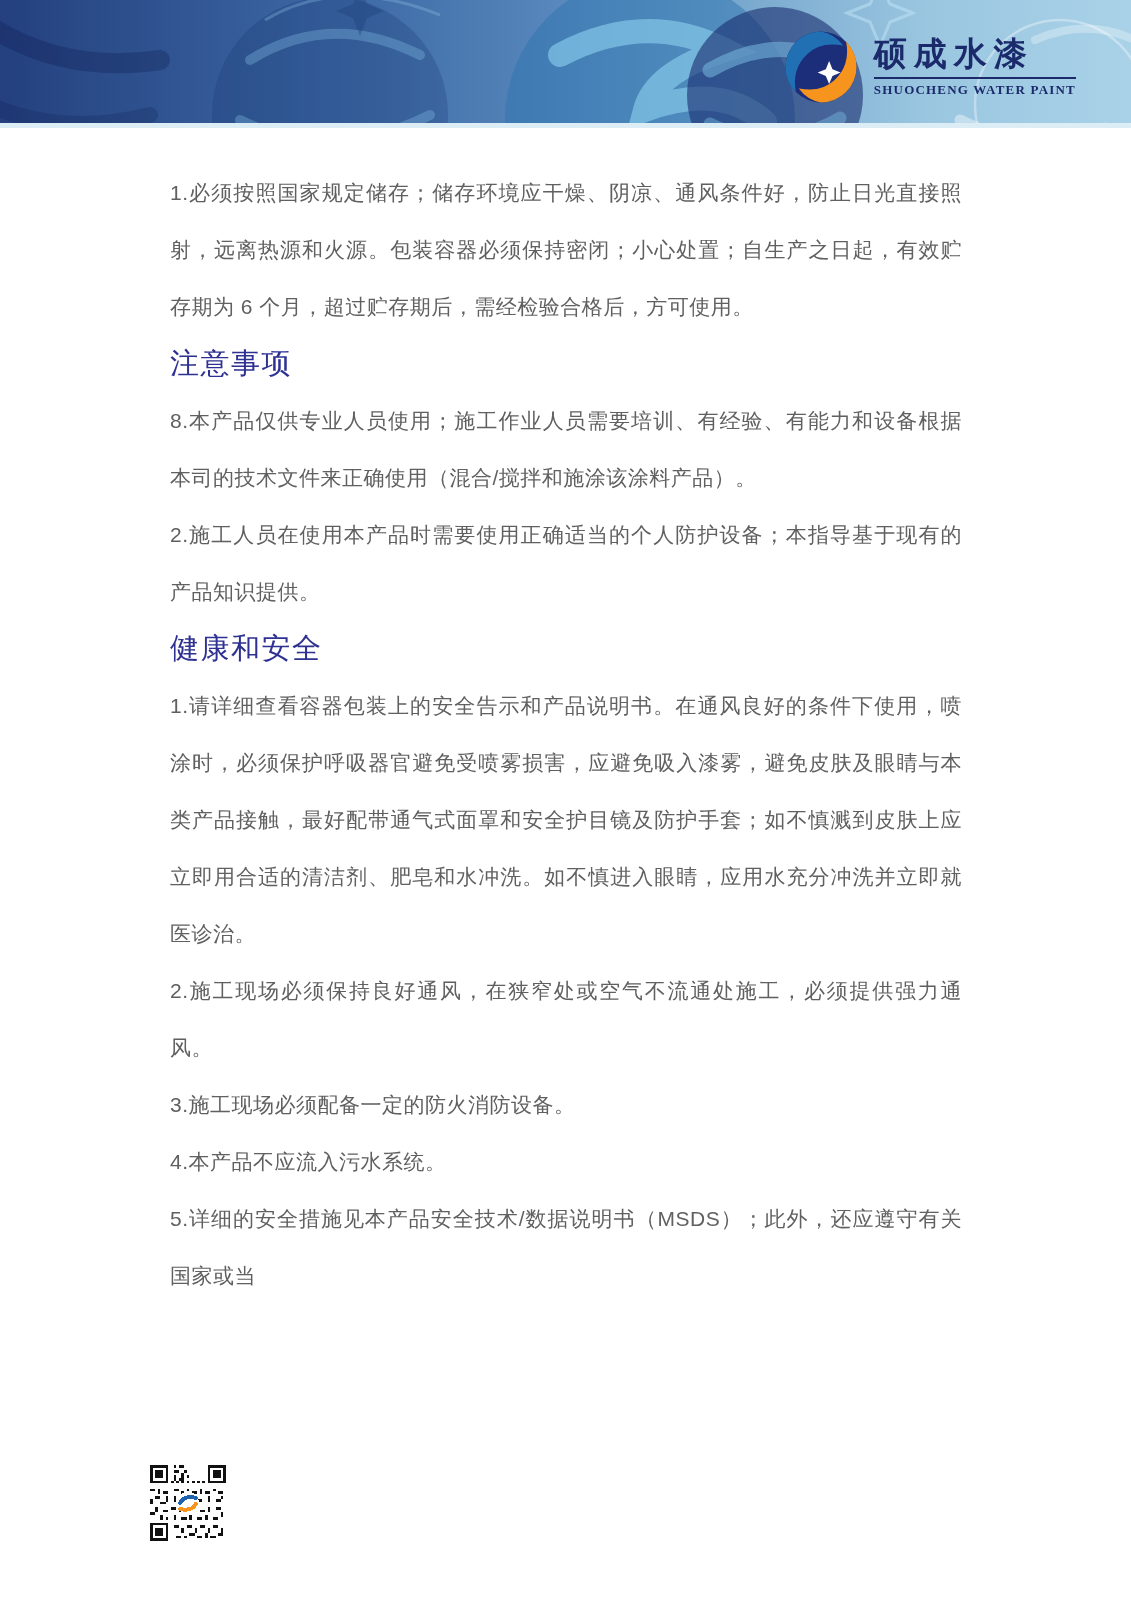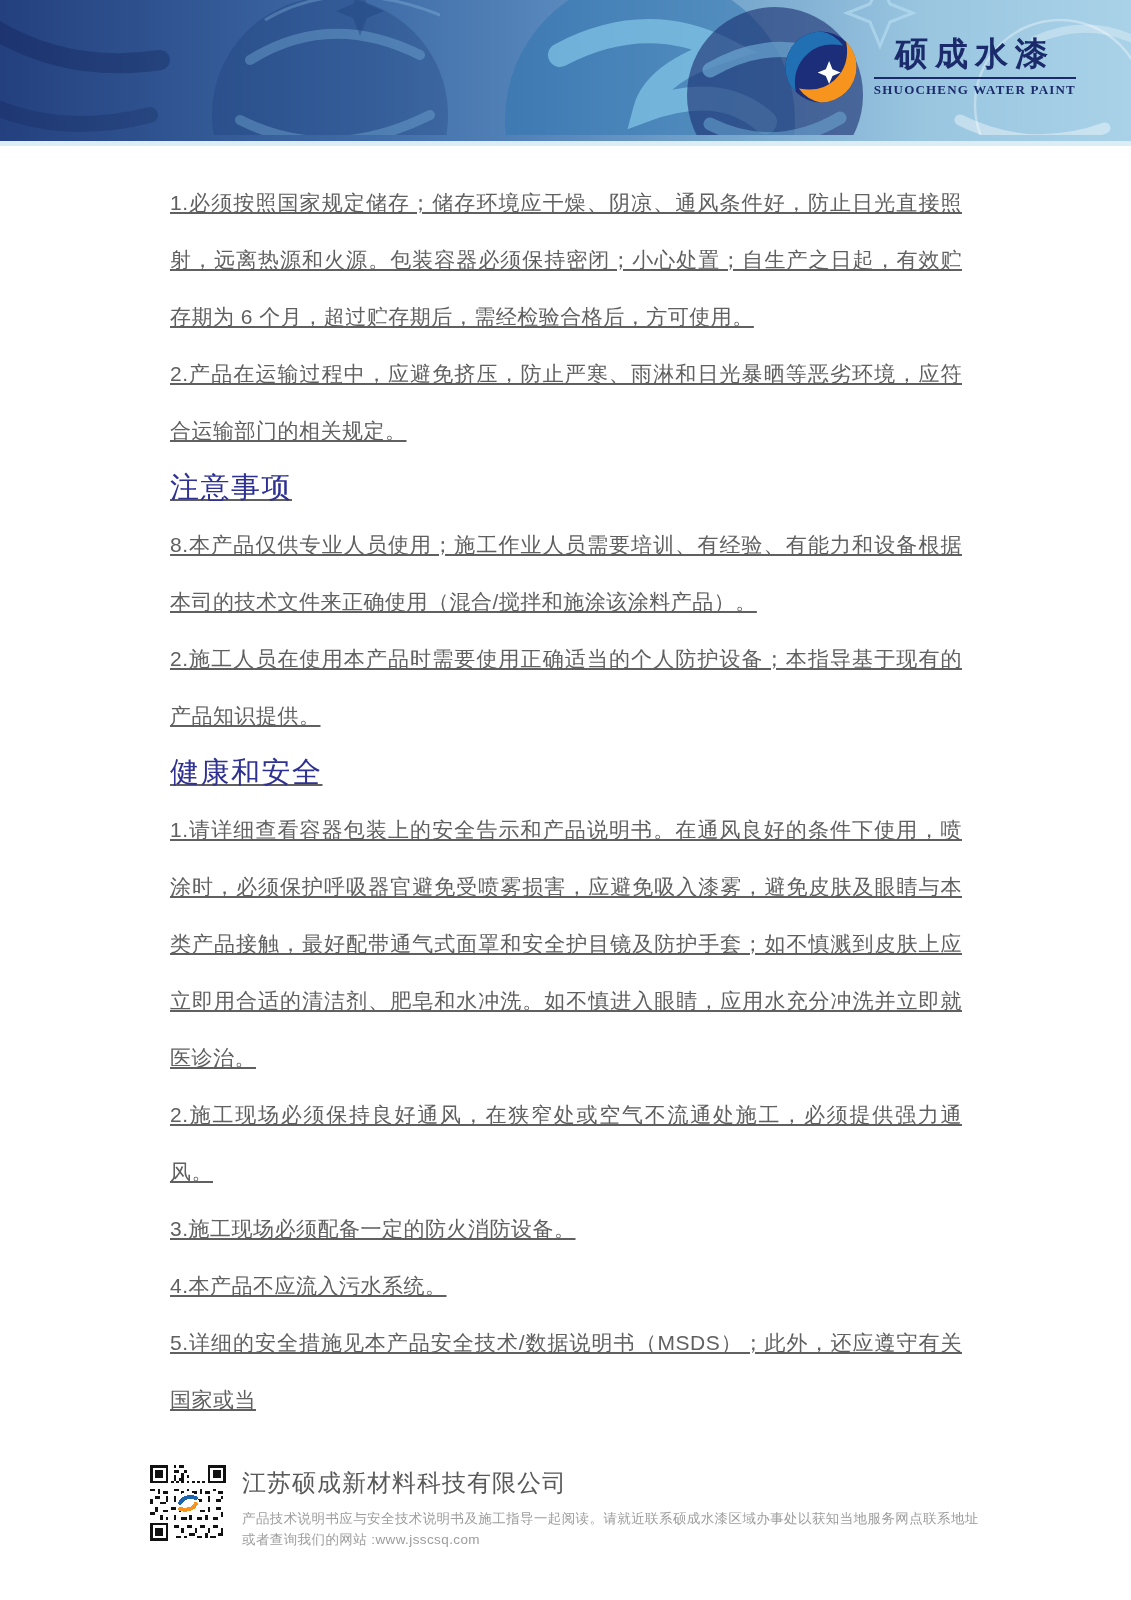--- a/index.html
+++ b/index.html
@@ -12,27 +12,26 @@
     position: relative;
     width: 1131px;
     height: 1600px;
     background: #ffffff;
     overflow: hidden;
   }
 
   
   .header {
     position: relative;
-    height: 146px;
+    height: 128px;
     background: linear-gradient(90deg,
       #24407e 0%, #2f5390 14%, #3f6ba6 32%, #5585ba 48%,
       #7aa9cf 66%, #9ac6e0 82%, #a9d2e8 100%);
     border-bottom: 5px solid #dcedf6;
     overflow: hidden;
-    text-align: center;
   }
   .header .watermarks {
     position: absolute;
     left: 0; top: 0;
     width: 1131px; height: 135px;
   }
   .brand {
     position: absolute;
     right: 55px;
     top: 30px;
@@ -61,23 +60,22 @@
     font-size: 13px;
     letter-spacing: 1.2px;
     color: #1b2a6b;
     white-space: nowrap;
   }
 
   
   .doc {
     width: 792px;
     margin: 0 0 0 170px;
-    padding-top: 28px;
+    padding-top: 36px;
     color: #606060;
-    text-decoration: underline;
   }
   .doc p {
     font-size: 21px;
     line-height: 57px;
     text-align: justify;
     letter-spacing: 0.5px;
     color: #606060;
   }
   .doc h2 {
     font-size: 29px;
@@ -151,21 +149,20 @@
       <div class="brand-text">
         <div class="brand-cn">硕成水漆</div>
         <hr class="brand-rule">
         <div class="brand-en">SHUOCHENG WATER PAINT</div>
       </div>
     </div>
   </div>
 
   <div class="doc">
     <p>1.必须按照国家规定储存；储存环境应干燥、阴凉、通风条件好，防止日光直接照射，远离热源和火源。包装容器必须保持密闭；小心处置；自生产之日起，有效贮存期为 6 个月，超过贮存期后，需经检验合格后，方可使用。</p>
-    <p>2.产品在运输过程中，应避免挤压，防止严寒、雨淋和日光暴晒等恶劣环境，应符合运输部门的相关规定。</p>
 
     <h2>注意事项</h2>
     <p>8.本产品仅供专业人员使用；施工作业人员需要培训、有经验、有能力和设备根据本司的技术文件来正确使用（混合/搅拌和施涂该涂料产品）。</p>
     <p>2.施工人员在使用本产品时需要使用正确适当的个人防护设备；本指导基于现有的产品知识提供。</p>
 
     <h2>健康和安全</h2>
     <p>1.请详细查看容器包装上的安全告示和产品说明书。在通风良好的条件下使用，喷涂时，必须保护呼吸器官避免受喷雾损害，应避免吸入漆雾，避免皮肤及眼睛与本类产品接触，最好配带通气式面罩和安全护目镜及防护手套；如不慎溅到皮肤上应立即用合适的清洁剂、肥皂和水冲洗。如不慎进入眼睛，应用水充分冲洗并立即就医诊治。</p>
     <p>2.施工现场必须保持良好通风，在狭窄处或空气不流通处施工，必须提供强力通风。</p>
     <p>3.施工现场必须配备一定的防火消防设备。</p>
     <p>4.本产品不应流入污水系统。</p>
@@ -192,22 +189,15 @@
                  M8,16h2v1h-2z M11,16h1v2h-1z M13,17h2v1h-2z M16,16h1v2h-1z M19,17h2v1h-2z M22,16h1v2h-1z M25,16h2v1h-2z M27,18h1v2h-1z
                  M9,19h1v2h-1z M12,20h2v1h-2z M15,19h1v2h-1z M18,20h2v1h-2z M21,19h1v2h-1z M24,20h2v1h-2z
                  M9,23h2v1h-2z M12,24h1v2h-1z M14,23h2v1h-2z M17,24h1v2h-1z M19,23h2v1h-2z M22,24h1v2h-1z M24,23h2v1h-2z M27,24h1v2h-1z
                  M10,27h2v1h-2z M13,27h1v1h-1z M15,26h2v1h-2z M18,27h2v1h-2z M21,26h1v2h-1z M23,27h2v1h-2z M26,26h2v1h-2z"></path>
       </g>
 
       <circle cx="14.5" cy="14.5" r="4.2" fill="#ffffff"></circle>
       <path d="M11.5,14.5 q1.5,-3 6,-2" stroke="#1e63ad" stroke-width="1.5" fill="none" stroke-linecap="round"></path>
       <path d="M17.5,14.8 q-1.5,3 -6,2" stroke="#f7941d" stroke-width="1.5" fill="none" stroke-linecap="round"></path>
     </svg>
-    <div class="footer-text">
-      <div class="company-name">江苏硕成新材料科技有限公司</div>
-      <div class="footer-note">
-        <span>产品技术说明书应与安全技术说明书及施工指导一起阅读。请就近联系硕成水漆区域办事处以获知当地服务网点联系地址</span><br>
-        <span>或者查询我们的网站 :www.jsscsq.com</span>
-      </div>
-    </div>
   </div>
 
 </div>
 
 </body></html>

